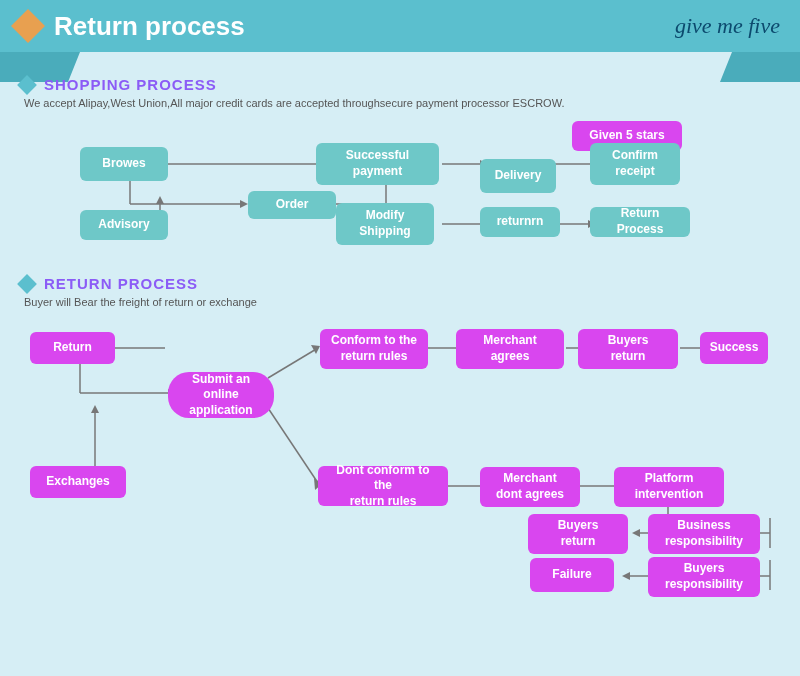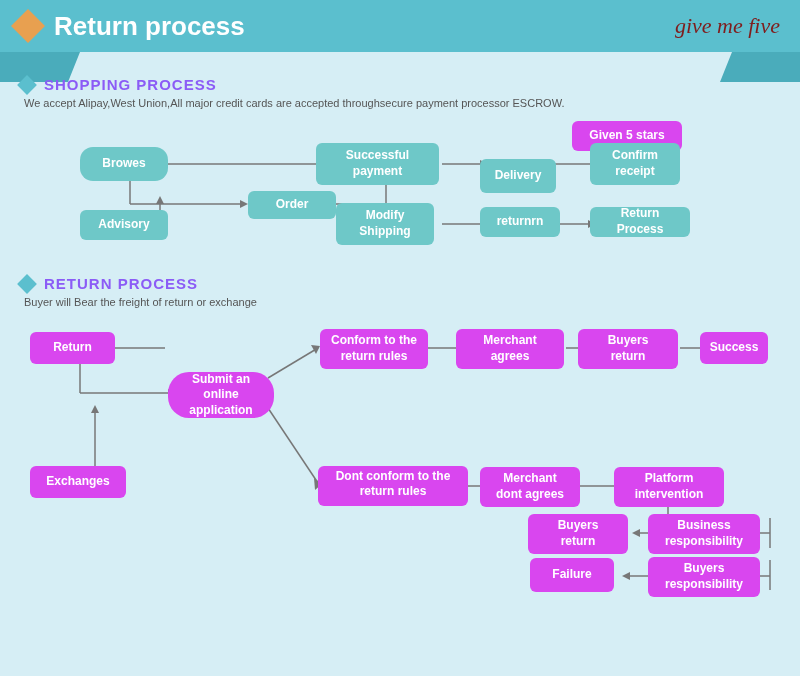--- a/index.html
+++ b/index.html
@@ -29,21 +29,21 @@
       margin-right: 14px;
     }
     .header-title {
       color: white;
       font-size: 26px;
       font-weight: bold;
     }
     .header-script {
       position: absolute;
       right: 20px;
-      color: #7f1d1d;
+      color: #0c4a6e;
       font-family: 'Brush Script MT', cursive;
       font-size: 22px;
       font-style: italic;
     }
     
     .ribbon-left {
       position: absolute;
       left: 0;
       top: 52px;
       width: 80px;
@@ -204,21 +204,21 @@
       <polygon points="460,101 468,105 460,109" fill="#777"></polygon>
 
       <line x1="530" y1="105" x2="568" y2="105" stroke="#777" stroke-width="1.5"></line>
       <polygon points="568,101 576,105 568,109" fill="#777"></polygon>
     </svg>
 
     <div class="pos-box box-orange" style="left:552px; top:2px; width:110px; height:30px;">
       <span>Given 5 stars</span>
     </div>
 
-    <div class="pos-box box-teal" style="left:60px; top:28px; width:88px; height:34px;border-radius:13px;">
+    <div class="pos-box box-teal" style="left:60px; top:28px; width:88px; height:34px;">
       <span>Browes</span>
     </div>
 
     <div class="pos-box box-teal" style="left:296px; top:24px; width:123px; height:42px;">
       <span>Successful
 payment</span>
     </div>
 
     <div class="pos-box box-teal" style="left:460px; top:40px; width:76px; height:34px;">
       <span>Delivery</span>
@@ -322,21 +322,21 @@
     <div class="pos-box box-orange" style="left:148px; top:54px; width:106px; height:46px;border-radius:21px;">
       <span style="white-space:pre-line;">Submit an online
 application</span>
     </div>
 
     <div class="pos-box box-orange" style="left:300px; top:11px; width:108px; height:40px;">
       <span style="white-space:pre-line;">Conform to the
 return rules</span>
     </div>
 
-    <div class="pos-box box-orange" style="left:298px; top:148px; width:150px; height:40px;align-items:flex-end;">
+    <div class="pos-box box-orange" style="left:298px; top:148px; width:130px; height:40px;">
       <span style="white-space:pre-line;">Dont conform to the
 return rules</span>
     </div>
 
     <div class="pos-box box-orange" style="left:436px; top:11px; width:108px; height:40px;">
       <span style="white-space:pre-line;">Merchant
 agrees</span>
     </div>
 
     <div class="pos-box box-orange" style="left:460px; top:149px; width:100px; height:40px;">

